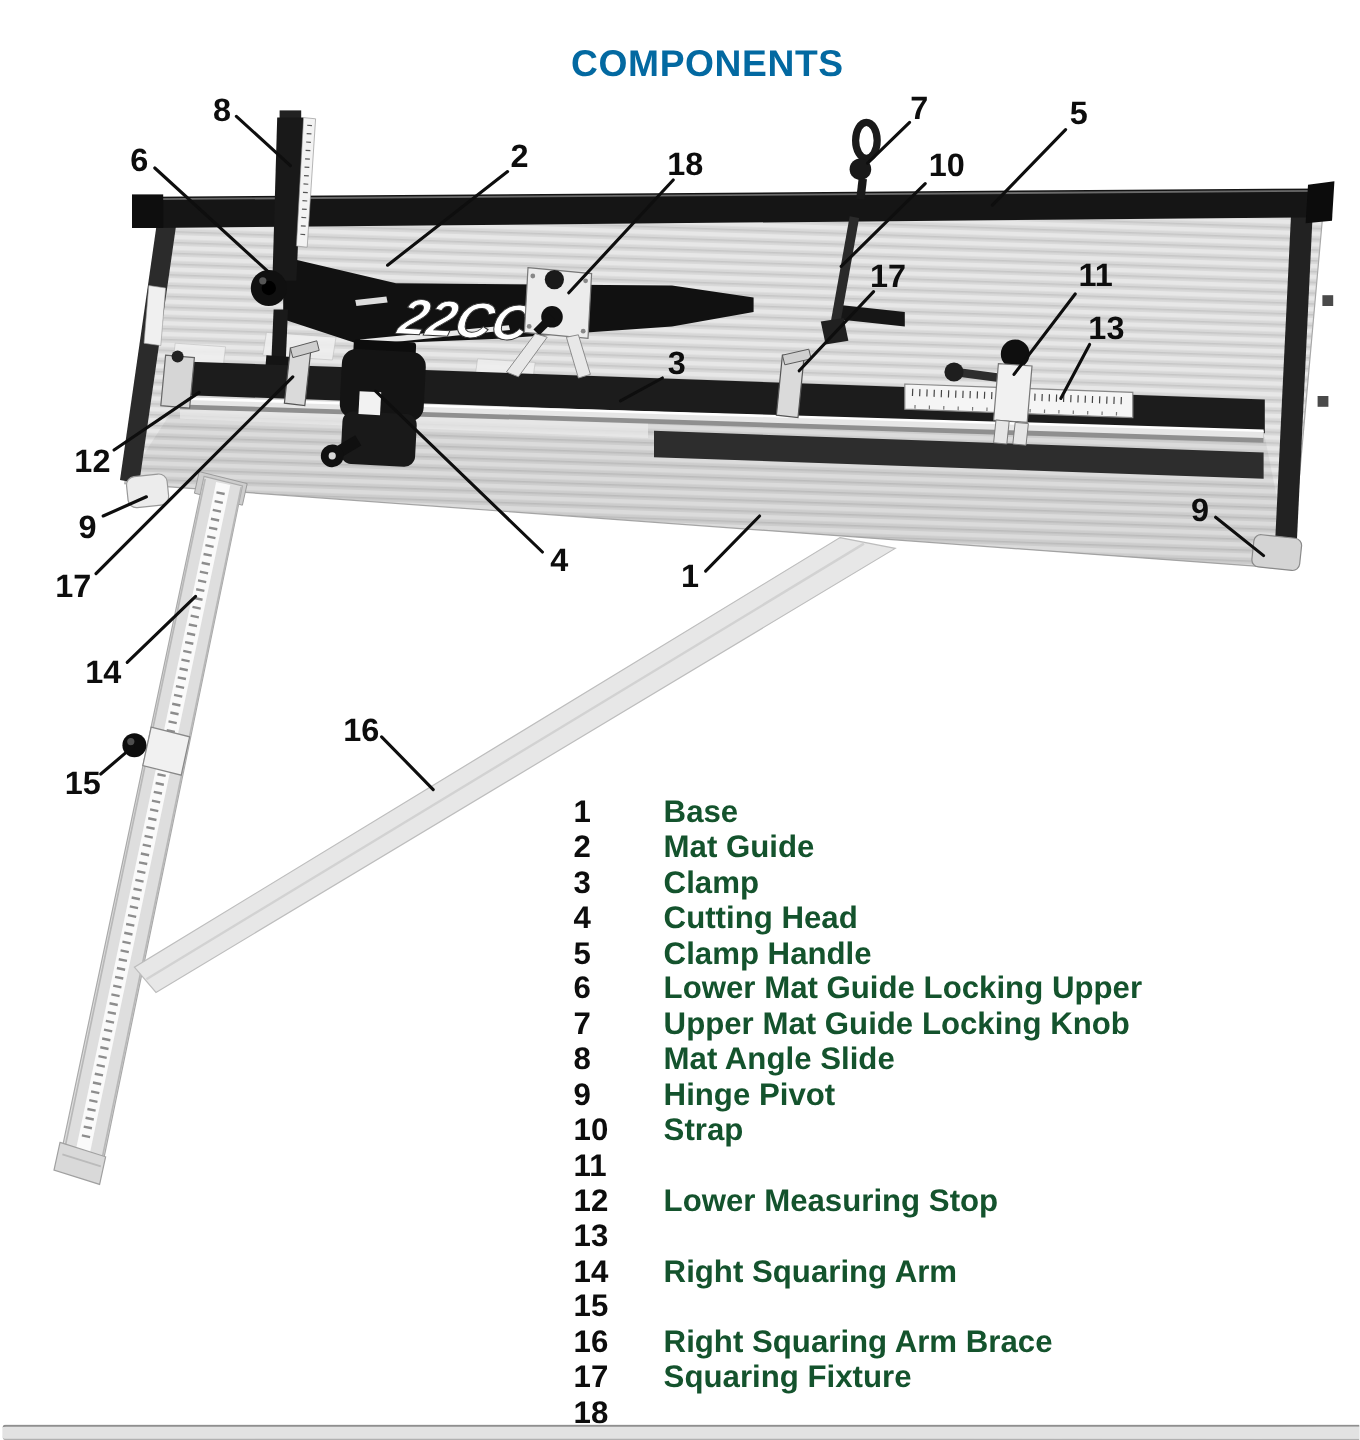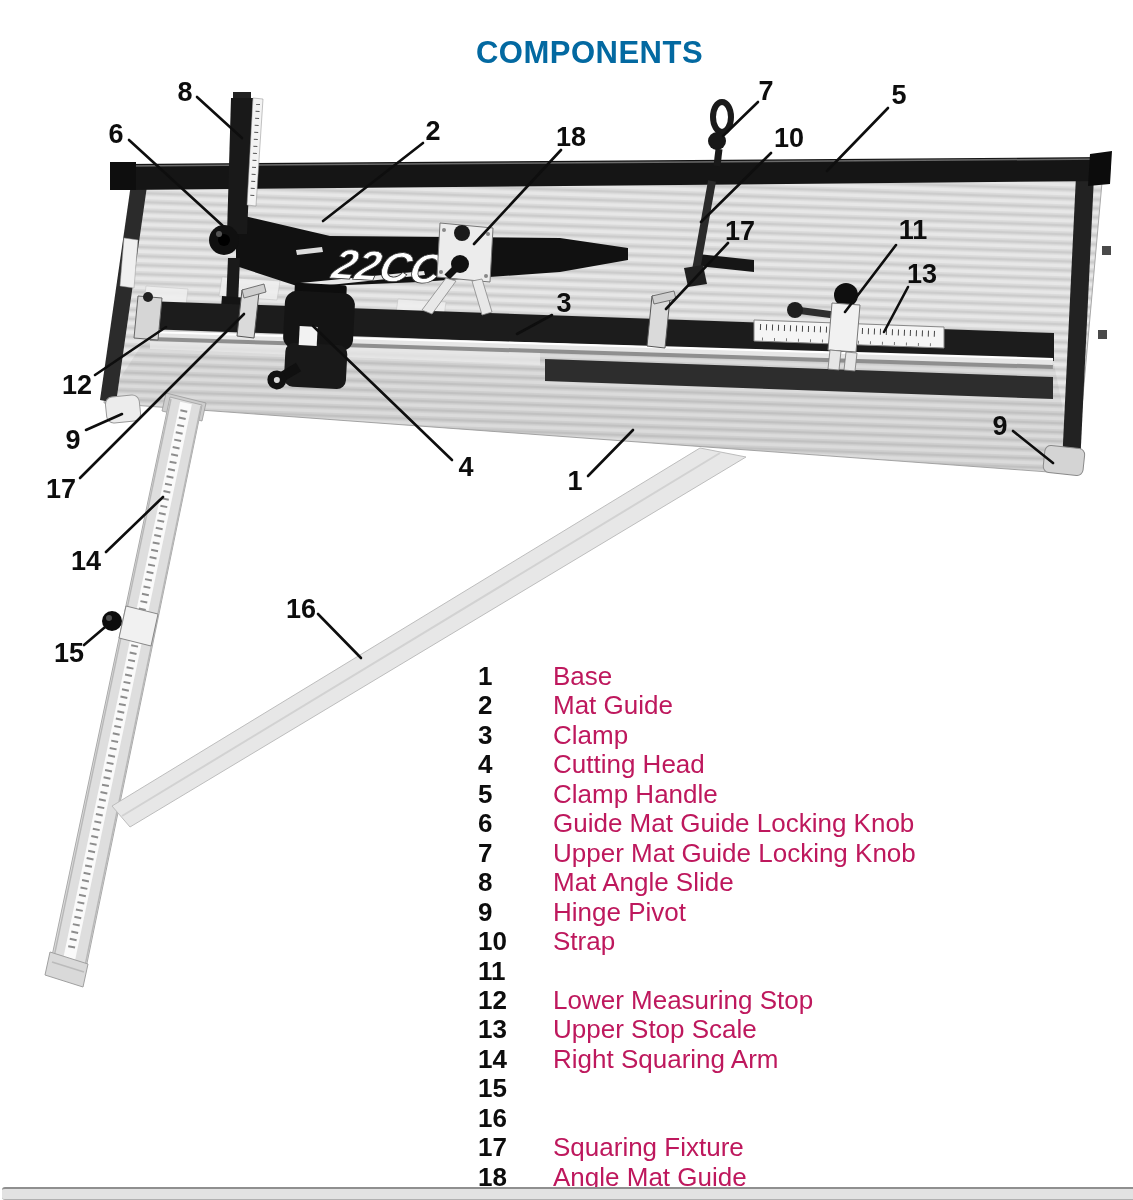--- a/index.html
+++ b/index.html
@@ -14,21 +14,21 @@
   }
   #machine-svg{position:absolute;left:0;top:0;z-index:1}
   #callout-layer{position:absolute;left:0;top:0;width:100%;height:100%;z-index:3;pointer-events:none}
   .callout{
     position:absolute;transform:translate(-50%,-50%);
     font-size:27px;font-weight:bold;color:#0d0d0d;line-height:1;white-space:nowrap;
   }
   #legend{position:absolute;left:0;top:0;width:100%;height:100%;z-index:2}
   .legend-row{position:absolute;left:478px;width:640px;height:30px}
   .lnum{position:absolute;left:0;top:0;font-size:26px;font-weight:bold;color:#0d0d0d}
-  .lname{position:absolute;left:75px;top:0;font-size:26px;font-weight:normal;color:#be185d;white-space:nowrap}
+  .lname{position:absolute;left:75px;top:0;font-size:26px;font-weight:bold;color:#14532d;white-space:nowrap}
   #scrollbar{
     position:absolute;left:2px;right:0;top:1187px;height:10px;z-index:4;
     background:#e2e2e2;border-top:2px solid #8f8f8f;border-bottom:1px solid #b0b0b0;
     border-radius:3px 0 0 3px;
   }
 </style>
 </head>
 <body>
 
 <div class="page-title">COMPONENTS</div>
@@ -226,21 +226,21 @@
     <div class="legend-row" style="top: 749.35px;">
       <span class="lnum">4</span>
       <span class="lname">Cutting Head</span>
     </div>
     <div class="legend-row" style="top: 778.8px;">
       <span class="lnum">5</span>
       <span class="lname">Clamp Handle</span>
     </div>
     <div class="legend-row" style="top: 808.25px;">
       <span class="lnum">6</span>
-      <span class="lname">Guide Mat Guide Locking Knob</span>
+      <span class="lname">Lower Mat Guide Locking Upper</span>
     </div>
     <div class="legend-row" style="top: 837.7px;">
       <span class="lnum">7</span>
       <span class="lname">Upper Mat Guide Locking Knob</span>
     </div>
     <div class="legend-row" style="top: 867.15px;">
       <span class="lnum">8</span>
       <span class="lname">Mat Angle Slide</span>
     </div>
     <div class="legend-row" style="top: 896.6px;">
@@ -253,39 +253,38 @@
     </div>
     <div class="legend-row" style="top: 955.5px;">
       <span class="lnum">11</span>
     </div>
     <div class="legend-row" style="top: 984.95px;">
       <span class="lnum">12</span>
       <span class="lname">Lower Measuring Stop</span>
     </div>
     <div class="legend-row" style="top: 1014.4px;">
       <span class="lnum">13</span>
-      <span class="lname">Upper Stop Scale</span>
     </div>
     <div class="legend-row" style="top: 1043.85px;">
       <span class="lnum">14</span>
       <span class="lname">Right Squaring Arm</span>
     </div>
     <div class="legend-row" style="top: 1073.3px;">
       <span class="lnum">15</span>
     </div>
     <div class="legend-row" style="top: 1102.75px;">
       <span class="lnum">16</span>
+      <span class="lname">Right Squaring Arm Brace</span>
     </div>
     <div class="legend-row" style="top: 1132.2px;">
       <span class="lnum">17</span>
       <span class="lname">Squaring Fixture</span>
     </div>
     <div class="legend-row" style="top: 1161.65px;">
       <span class="lnum">18</span>
-      <span class="lname">Angle Mat Guide</span>
     </div>
   </div>
 <div id="callout-layer">
     <div class="callout" title="Mat Guide Slide" style="left: 185px; top: 92px;">8</div>
     <div class="callout" title="Lower Mat Guide Locking Knob" style="left: 116px; top: 134px;">6</div>
     <div class="callout" title="Mat Guide" style="left: 433px; top: 131px;">2</div>
     <div class="callout" title="Angle Mat Guide" style="left: 571px; top: 137px;">18</div>
     <div class="callout" title="Upper Mat Guide Locking Knob" style="left: 766px; top: 91px;">7</div>
     <div class="callout" title="Clamp Handle" style="left: 899px; top: 95px;">5</div>
     <div class="callout" title="Strap" style="left: 789px; top: 138px;">10</div>

